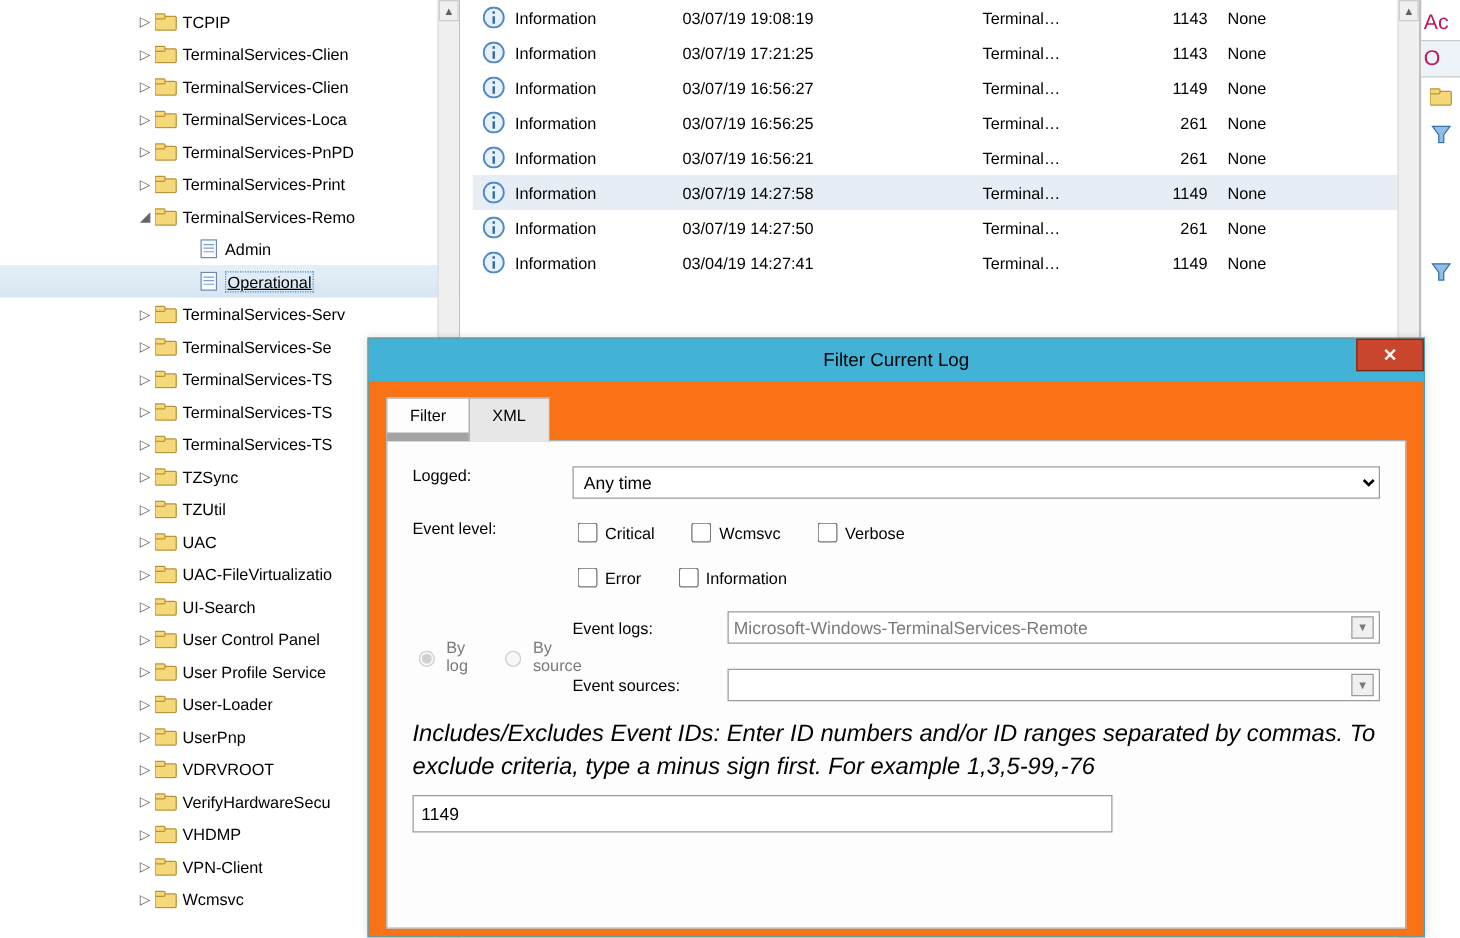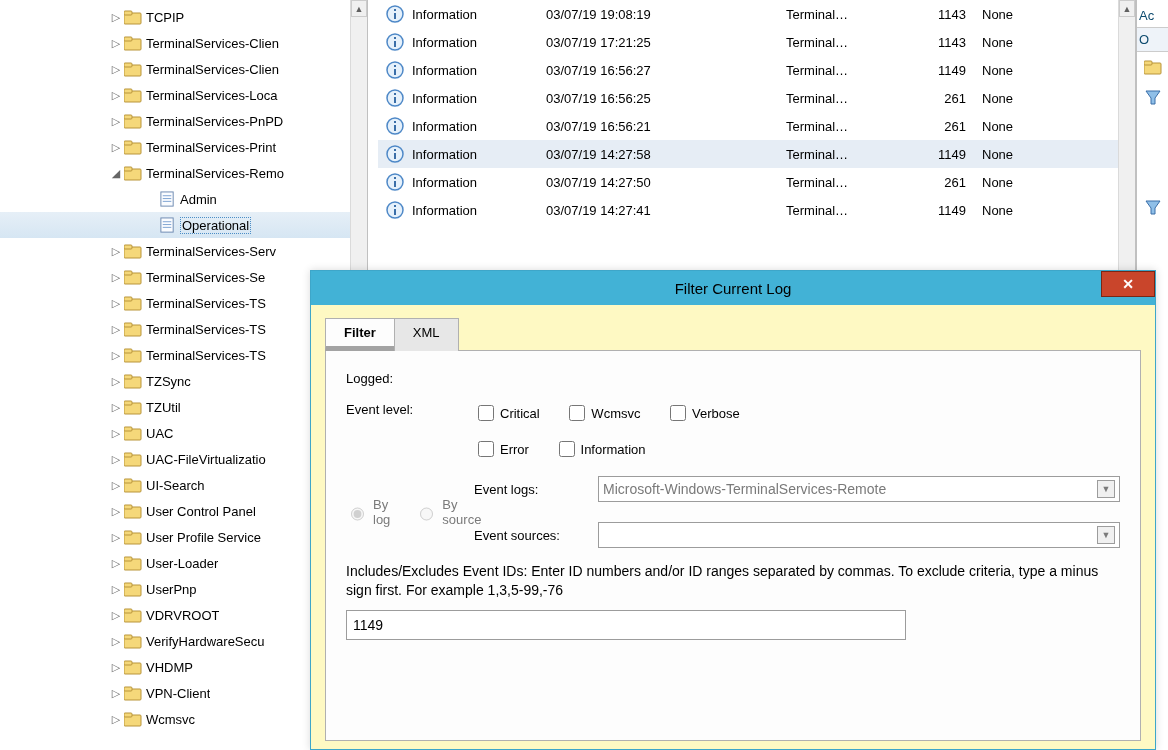--- a/index.html
+++ b/index.html
@@ -77,20 +77,21 @@
     margin-right: 4px;
     flex-shrink:0;
   }
   .tree-label { overflow: hidden; text-overflow: clip; }
   .tree-row.selected {
     background: linear-gradient(#e6eff7, #d6e6f3);
   }
   .tree-row.selected .tree-label {
     border: 1px dotted #4b8ec7;
     padding: 0 1px;
+    text-decoration: underline;
   }
   
   .grid-pane {
     flex: 1;
     border-right: 1px solid #c0c0c0;
     background: #fff;
     position: relative;
     display:flex;
     flex-direction:column;
     margin-left:10px;
@@ -126,33 +127,33 @@
     background:#f0f0f0; border-left:1px solid #dadada;
   }
   
   .actions-pane {
     width: 32px;
     background: #fff;
     border-left:1px solid #c0c0c0;
     padding-top:4px;
   }
   .actions-pane .ah {
-    font-size:13px; padding:4px 2px; color:#0c4a6e;
+    font-size:17px; padding:4px 2px; color:#be185d;
   }
   .ap-item {
     height:30px; display:flex; align-items:center; justify-content:center;
   }
   
   .dialog {
     position: absolute;
-    left: 310px;
+    left: 294px;
     top: 270px;
     width: 846px;
     height: 480px;
-    background: #fef9c3;
+    background: #f97316;
     border: 1px solid #3ea6c9;
     box-shadow: 0 0 8px rgba(0,0,0,0.15);
   }
   .dlg-title {
     background: #42b2d6;
     height: 34px;
     display:flex; align-items:center; justify-content:center;
     color:#000; font-size:15px;
     position:relative;
   }
@@ -176,21 +177,21 @@
   .tab {
     padding: 6px 18px 6px 18px;
     border:1px solid #b0b0b0;
     border-bottom:none;
     background:#e7e7e7;
     margin-right:-1px;
     position:relative;
     top:1px;
     font-size:13px;
   }
-  .tab.active { background:#fdfdfd; border-bottom:5px solid #a3a3a3;font-weight:bold; }
+  .tab.active { background:#fdfdfd; border-bottom:7px solid #a3a3a3; }
   .tab-panel {
     background:#fdfdfd;
     border:1px solid #b0b0b0;
     border-top:none;
     padding: 20px 20px 20px 20px;
     height: 390px;
   }
   .form-row { display:flex; margin-bottom:16px; }
   .form-row .lbl { width:128px; }
   .form-row .ctrl { flex:1; }
@@ -215,21 +216,21 @@
   .field-line .sublbl { width:124px; }
   .combo {
     display:inline-flex; align-items:center; justify-content:space-between;
     color:#7a7a7a;
     padding:0 4px;
   }
   .combo .dd {
     width:18px; height:18px; border:1px solid #9c9c9c; background:#f0f0f0;
     display:flex; align-items:center; justify-content:center; font-size:9px;
   }
-  .help-text { font-size:14px; line-height:1.35; margin-top:14px; margin-bottom:10px; }
+  .help-text { font-size:19px; line-height:1.35; margin-top:14px; margin-bottom:10px;font-style:italic; }
   .id-input {
     width:560px; margin-left:0;
     font-size:14px;
     padding:4px 6px;
     border:1px solid #9c9c9c;
     background:#fff;
     height:30px;
   }
   .id-row { display:flex; }
   .id-row .spacer { width:0; }
@@ -538,21 +539,21 @@
           <div class="gc col-task">None</div>
         </div>
         <div class="grid-row">
           <div class="gc col-level">
             <svg class="info-icon" viewBox="0 0 18 18">
               <use href="#info"></use>
             </svg>
             <span></span>
             <span>Information</span>
           </div>
-          <div class="gc col-date">03/07/19 14:27:41</div>
+          <div class="gc col-date">03/04/19 14:27:41</div>
           <div class="gc col-source">Terminal…</div>
           <div class="gc col-eventid" style="text-align:right">1149</div>
           <div class="gc col-task">None</div>
         </div>
       </div>
     <div class="grid-scroll">
       <div class="scroll-up">▲</div>
       <div class="scroll-down">▼</div>
     </div>
   </div>
@@ -589,20 +590,25 @@
   </div>
   <div class="dlg-body">
     <div class="tabstrip">
       <div class="tab active">Filter</div>
       <div class="tab">XML</div>
     </div>
     <div class="tab-panel">
 
       <div class="form-row">
         <div class="lbl">Logged:</div>
+        <div class="ctrl">
+          <select class="full">
+            <option>Any time</option>
+          </select>
+        </div>
       </div>
 
       <div class="form-row" style="align-items:flex-start;">
         <div class="lbl">Event level:</div>
         <div class="ctrl">
           <div style="margin-bottom:14px;">
             <label class="chk">
                 <input type="checkbox" style="">
                 <span>Critical</span>
               </label>

